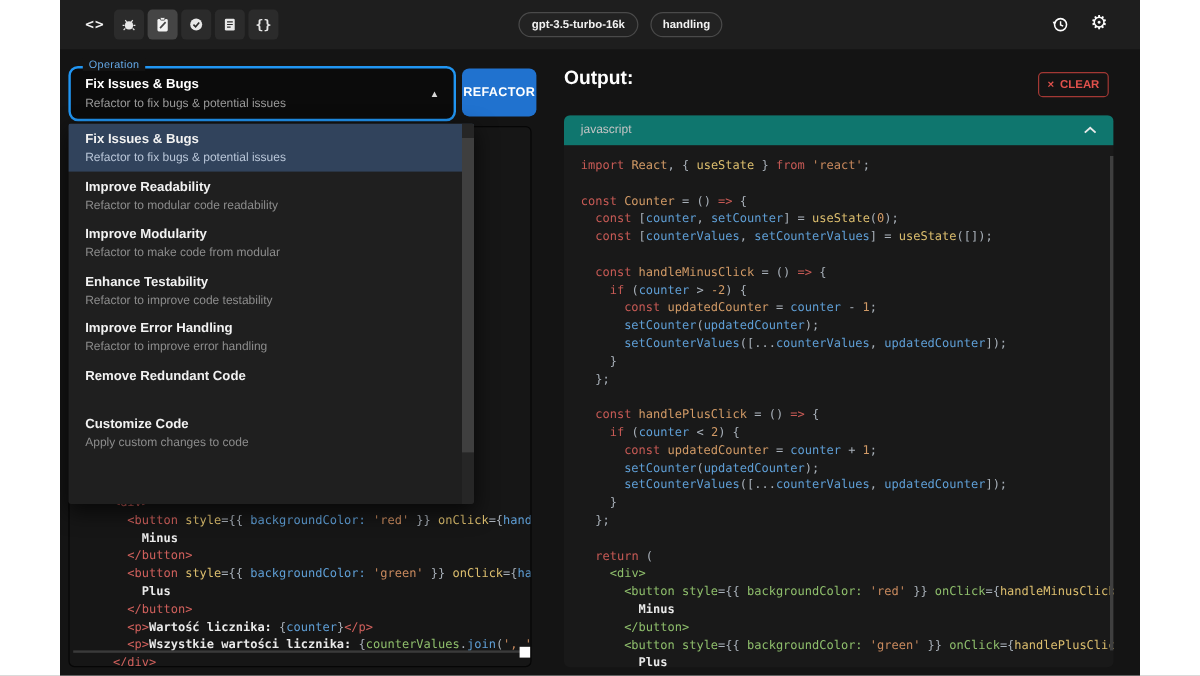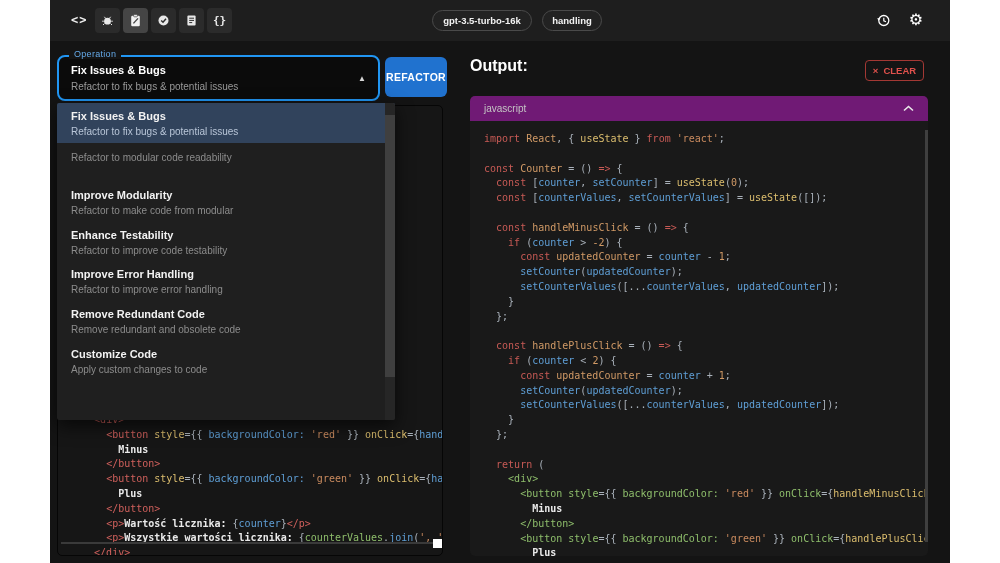--- a/index.html
+++ b/index.html
@@ -56,21 +56,21 @@
   .editor-hscroll { position:absolute; left:3px; right:3px; bottom:11px; height:2px; background:#3a3a3a; }
   .editor-hthumb { position:absolute; right:0; bottom:7px; width:9px; height:9px; background:#ffffff; }
 
   
   .output-title { position:absolute; left:420px; top:57px; color:#ffffff; font-size:16px; font-weight:bold; }
   .clear-btn { position:absolute; left:815px; top:60px; width:59px; height:21px; border:1px solid #a33834;
                border-radius:4px; background:transparent; color:#e0514c; font-size:9.5px; font-weight:bold;
                display:flex; align-items:center; justify-content:center; gap:5px; cursor:pointer; }
   .code-block { position:absolute; left:420px; top:96px; width:458px; height:460px; background:#191919;
                 border-radius:5px; overflow:hidden; }
-  .code-header { position:absolute; left:0; top:0; width:100%; height:25px; background:#701a75;
+  .code-header { position:absolute; left:0; top:0; width:100%; height:25px; background:#0f766e;
                  display:flex; align-items:center; justify-content:space-between; padding:0 14px; }
   .code-lang { color:#c4c4c4; font-size:10px; }
   .code-chevron { color:#e8e8e8; display:flex; align-items:center; cursor:pointer; }
   .code-body { position:absolute; left:14px; top:36px; white-space:pre;
                font-family:"DejaVu Sans Mono", monospace; font-size:10px; line-height:14.8px; }
   .v-thumb { position:absolute; right:0; top:34px; width:3px; height:412px; background:#3f3f3f; }
 
   .cl span.bold { font-weight:bold; }
   svg { display:block; }
 </style>
@@ -144,37 +144,37 @@
     <div class="editor-hthumb"></div>
   </div>
 
   <div class="dropdown">
     <div>
         <div class="option selected">
           <div class="opt-title">Fix Issues &amp; Bugs</div>
           <div class="opt-sub">Refactor to fix bugs &amp; potential issues</div>
         </div>
         <div class="option">
+          <div class="opt-title">Improve Readability</div>
           <div class="opt-sub">Refactor to modular code readability</div>
         </div>
         <div class="option">
           <div class="opt-title">Improve Modularity</div>
           <div class="opt-sub">Refactor to make code from modular</div>
         </div>
         <div class="option">
           <div class="opt-title">Enhance Testability</div>
           <div class="opt-sub">Refactor to improve code testability</div>
         </div>
         <div class="option">
           <div class="opt-title">Improve Error Handling</div>
           <div class="opt-sub">Refactor to improve error handling</div>
         </div>
         <div class="option">
           <div class="opt-title">Remove Redundant Code</div>
-          <div class="opt-sub">Remove redundant and obsolete code</div>
         </div>
         <div class="option">
           <div class="opt-title">Customize Code</div>
           <div class="opt-sub">Apply custom changes to code</div>
         </div>
       </div>
     <div class="dd-track"></div>
     <div class="dd-thumb"></div>
   </div>
 

